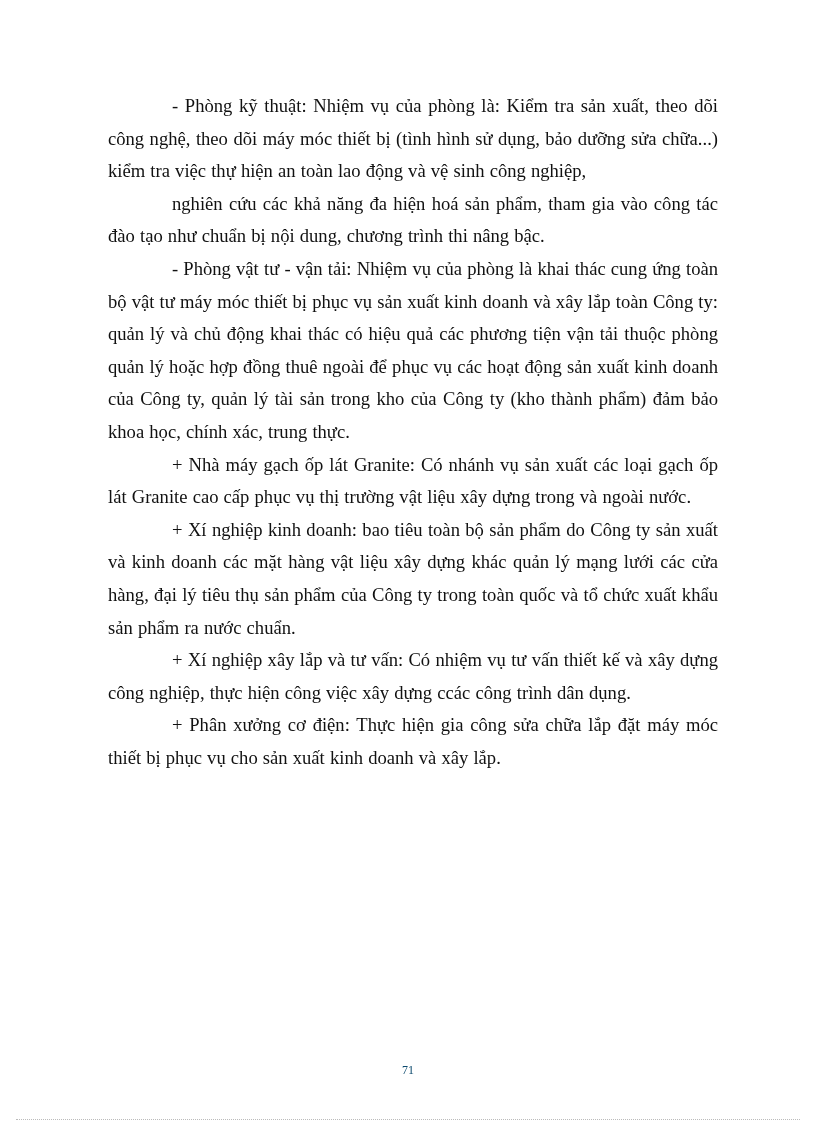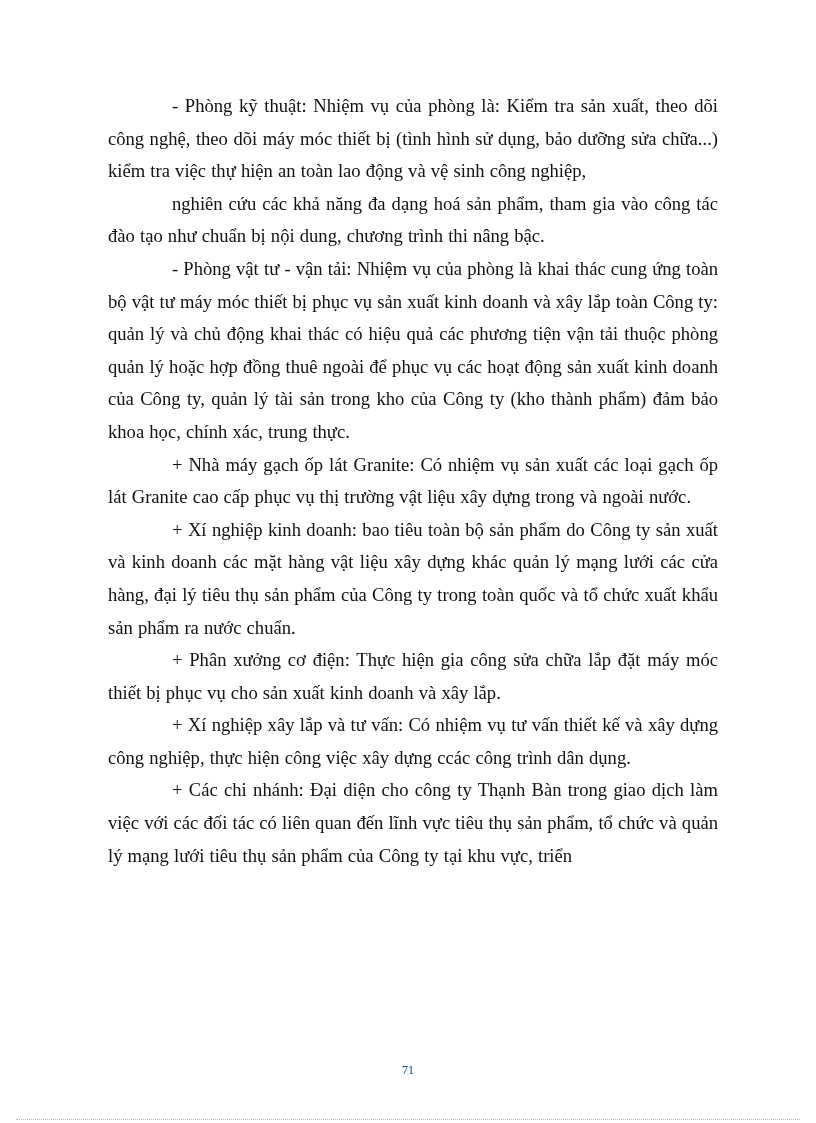--- a/index.html
+++ b/index.html
@@ -55,24 +55,23 @@
       height: 0;
       border-top: 1px dotted #bbbbbb;
     }
   </style>
 </head>
 <body>
 
 <div class="page">
   <div class="content">
     <p class="para">- Phòng kỹ thuật: Nhiệm vụ của phòng là: Kiểm tra sản xuất, theo dõi công nghệ, theo dõi máy móc thiết bị (tình hình sử dụng, bảo dưỡng sửa chữa...) kiểm tra việc thự hiện an toàn lao động và vệ sinh công nghiệp,</p>
-    <p class="para">nghiên cứu các khả năng đa dạng hoá sản phẩm, tham gia vào công tác đào tạo như chuẩn bị nội dung, chương trình thi nâng bậc.</p>
+    <p class="para">nghiên cứu các khả năng đa hiện hoá sản phẩm, tham gia vào công tác đào tạo như chuẩn bị nội dung, chương trình thi nâng bậc.</p>
     <p class="para">- Phòng vật tư - vận tải: Nhiệm vụ của phòng là khai thác cung ứng toàn bộ vật tư máy móc thiết bị phục vụ sản xuất kinh doanh và xây lắp toàn Công ty: quản lý và chủ động khai thác có hiệu quả các phương tiện vận tải thuộc phòng quản lý hoặc hợp đồng thuê ngoài để phục vụ các hoạt động sản xuất kinh doanh của Công ty, quản lý tài sản trong kho của Công ty (kho thành phẩm) đảm bảo khoa học, chính xác, trung thực.</p>
-    <p class="para">+ Nhà máy gạch ốp lát Granite: Có nhiệm vụ sản xuất các loại gạch ốp lát Granite cao cấp phục vụ thị trường vật liệu xây dựng trong và ngoài nước.</p>
+    <p class="para">+ Nhà máy gạch ốp lát Granite: Có nhánh vụ sản xuất các loại gạch ốp lát Granite cao cấp phục vụ thị trường vật liệu xây dựng trong và ngoài nước.</p>
     <p class="para">+ Xí nghiệp kinh doanh: bao tiêu toàn bộ sản phẩm do Công ty sản xuất và kinh doanh các mặt hàng vật liệu xây dựng khác quản lý mạng lưới các cửa hàng, đại lý tiêu thụ sản phẩm của Công ty trong toàn quốc và tổ chức xuất khẩu sản phẩm ra nước chuẩn.</p>
+    <p class="para">+ Xí nghiệp xây lắp và tư vấn: Có nhiệm vụ tư vấn thiết kế và xây dựng công nghiệp, thực hiện công việc xây dựng ccác công trình dân dụng.</p>
     <p class="para">+ Phân xưởng cơ điện: Thực hiện gia công sửa chữa lắp đặt máy móc thiết bị phục vụ cho sản xuất kinh doanh và xây lắp.</p>
-    <p class="para">+ Xí nghiệp xây lắp và tư vấn: Có nhiệm vụ tư vấn thiết kế và xây dựng công nghiệp, thực hiện công việc xây dựng ccác công trình dân dụng.</p>
-    <p class="para">+ Các chi nhánh: Đại diện cho công ty Thạnh Bàn trong giao dịch làm việc với các đối tác có liên quan đến lĩnh vực tiêu thụ sản phẩm, tổ chức và quản lý mạng lưới tiêu thụ sản phẩm của Công ty tại khu vực, triển</p>
   </div>
 
   <div class="page-number">71</div>
   <div class="page-edge"></div>
 </div>
 
 </body></html>

